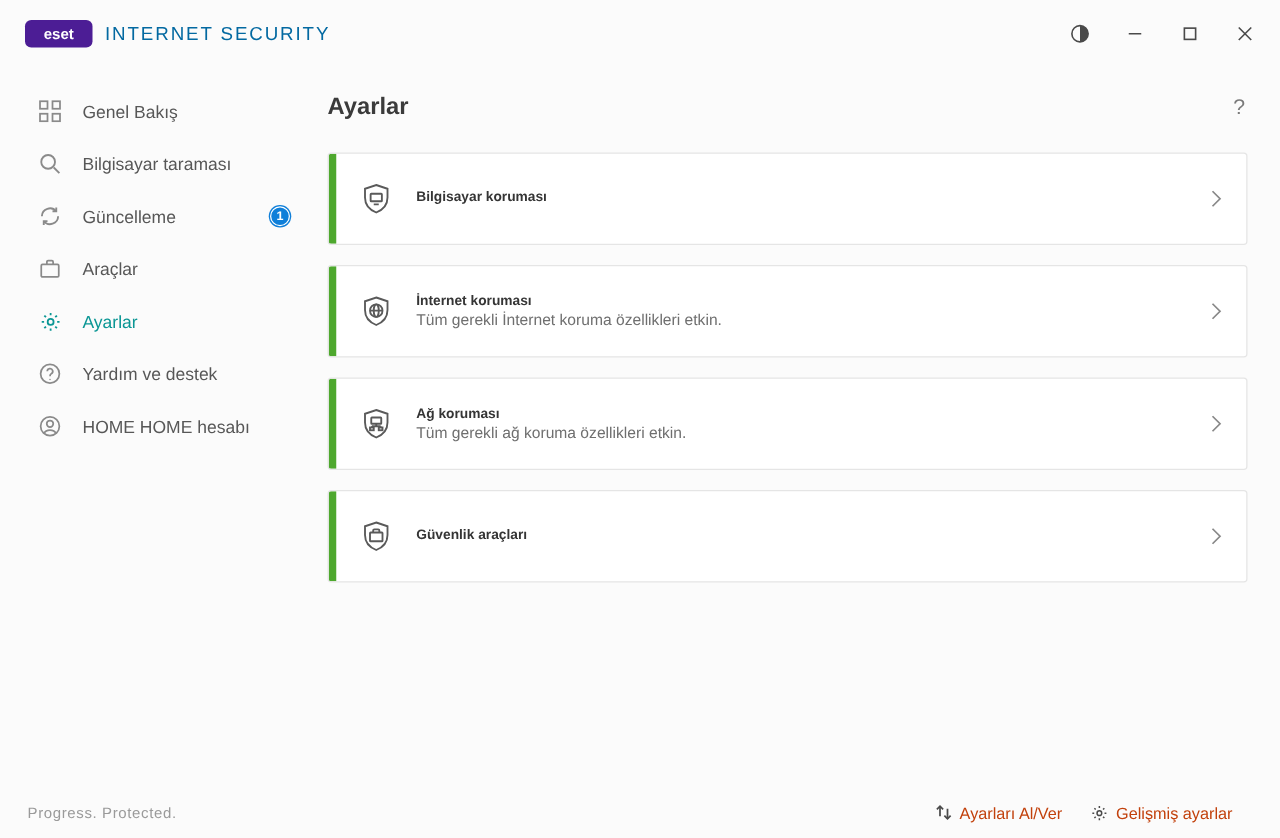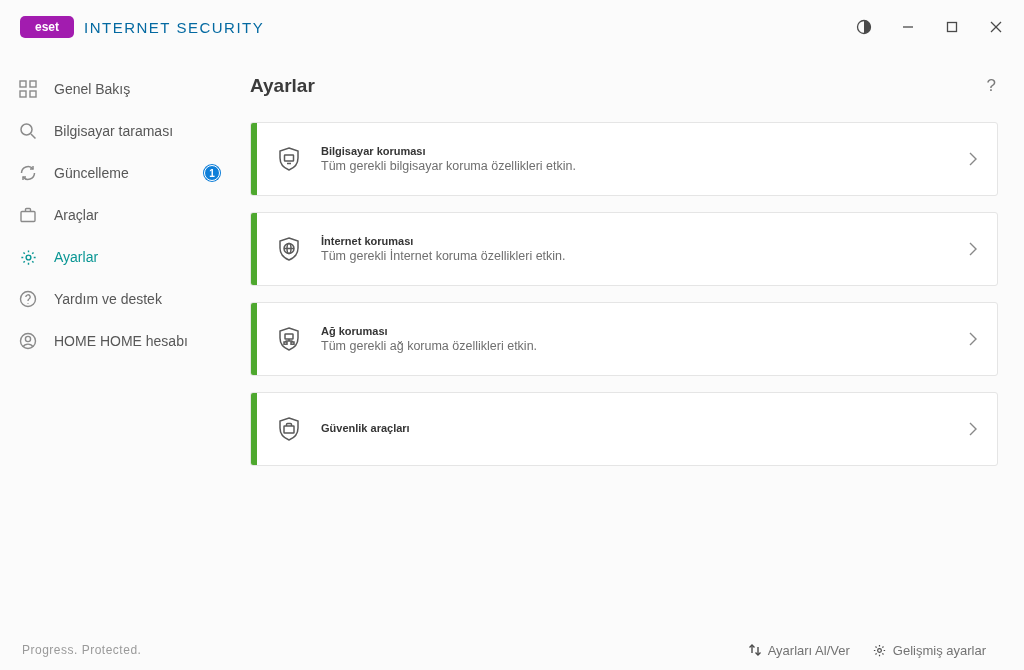--- a/index.html
+++ b/index.html
@@ -1,26 +1,26 @@
 <!DOCTYPE html>
 <html><head>
 <meta charset="utf-8">
 <style>
 * { margin: 0; padding: 0; box-sizing: border-box; font-family: "Segoe UI", Arial, sans-serif; }
 body { width: 1024px; height: 670px; background: #fbfbfb; color: #333; overflow: hidden; position: relative; }
 
 .titlebar { display: flex; align-items: center; height: 54px; padding: 0 8px 0 20px; }
 .brand { display: flex; align-items: center; gap: 10px; }
-.brand-logo { width: 54px; height: 22px; background: #a21caf; border-radius: 5px; color: #fff; font-weight: 700; font-size: 12px; display: flex; align-items: center; justify-content: center; letter-spacing: 0; }
+.brand-logo { width: 54px; height: 22px; background: #4c1d95; border-radius: 5px; color: #fff; font-weight: 700; font-size: 12px; display: flex; align-items: center; justify-content: center; letter-spacing: 0; }
 .brand-text { color: #0369a1; font-size: 15px; font-weight: 400; letter-spacing: 1.5px; }
 .titlebar-spacer { flex: 1; }
 .win-controls { display: flex; align-items: center; gap: 4px; }
 .win-btn { width: 40px; height: 34px; display: flex; align-items: center; justify-content: center; color: #4a4a4a; cursor: pointer; }
 
-.body-area { display: flex; height: 576px; }
+.body-area { display: flex; height: 576px; padding-left: 12px; }
 
 .sidebar { width: 244px; padding: 14px 0 0 0; }
 .side-item { display: flex; align-items: center; height: 42px; padding: 0 18px; gap: 16px; cursor: pointer; color: #575757; font-size: 14px; position: relative; }
 .side-item .icon { width: 20px; height: 20px; display: flex; align-items: center; justify-content: center; color: #8a8a8a; }
 .side-item.active { color: #0a9694; }
 .side-item.active .icon { color: #0a9694; }
 .badge { position: absolute; right: 24px; width: 16px; height: 16px; border-radius: 50%; background: #0f7fd9; color: #fff; font-size: 10px; font-weight: 700; display: flex; align-items: center; justify-content: center; border: 1px solid #fff; box-shadow: 0 0 0 1px #0f7fd9; }
 
 .main { flex: 1; padding: 18px 26px 0 6px; }
 .main-header { display: flex; align-items: center; margin-bottom: 22px; }
@@ -33,21 +33,21 @@
 .card-accent { width: 6px; height: 100%; background: #4ea82e; }
 .card-icon { width: 64px; display: flex; align-items: center; justify-content: center; color: #5a5a5a; }
 .card-body { flex: 1; }
 .card-title { font-size: 11px; font-weight: 600; color: #353535; margin-bottom: 2px; }
 .card-sub { font-size: 12.5px; color: #6f6f6f; }
 .card-chevron { width: 48px; display: flex; align-items: center; justify-content: center; color: #888; }
 
 .footer { position: absolute; bottom: 0; left: 0; right: 16px; height: 40px; display: flex; align-items: center; padding: 0 22px; }
 .footer-tagline { font-size: 12px; color: #9a9a9a; letter-spacing: 0.5px; }
 .footer-spacer { flex: 1; }
-.footer-link { display: flex; align-items: center; gap: 6px; font-size: 13px; color: #737373; cursor: pointer; margin-left: 22px; }
+.footer-link { display: flex; align-items: center; gap: 6px; font-size: 13px; color: #c2410c; cursor: pointer; margin-left: 22px; }
 .footer-link .icon { color: #4a4a4a; }
 
 svg { display: block; }
 </style>
 </head>
 <body>
 
 <div class="titlebar">
   <div class="brand">
     <div class="brand-logo">eset</div>
@@ -175,21 +175,20 @@
         <div class="card-accent"></div>
         <div class="card-icon">
           <svg width="28" height="28" viewBox="0 0 28 28" fill="none" stroke="currentColor" stroke-width="1.5">
               <path d="M14 3 L23 6 V13 C23 19 19 23 14 25 C9 23 5 19 5 13 V6 Z"></path>
               <rect x="9.5" y="10" width="9" height="6" rx="0.5"></rect>
               <line x1="12" y1="18.5" x2="16" y2="18.5"></line>
             </svg>
         </div>
         <div class="card-body">
           <div class="card-title">Bilgisayar koruması</div>
-          <div class="card-sub">Tüm gerekli bilgisayar koruma özellikleri etkin.</div>
         </div>
         <div class="card-chevron">
           <svg width="10" height="16" viewBox="0 0 10 16" fill="none" stroke="currentColor" stroke-width="1.4">
               <polyline points="2,2 8,8 2,14"></polyline>
             </svg>
         </div>
       </div>
 
       <div class="card">
         <div class="card-accent"></div>

